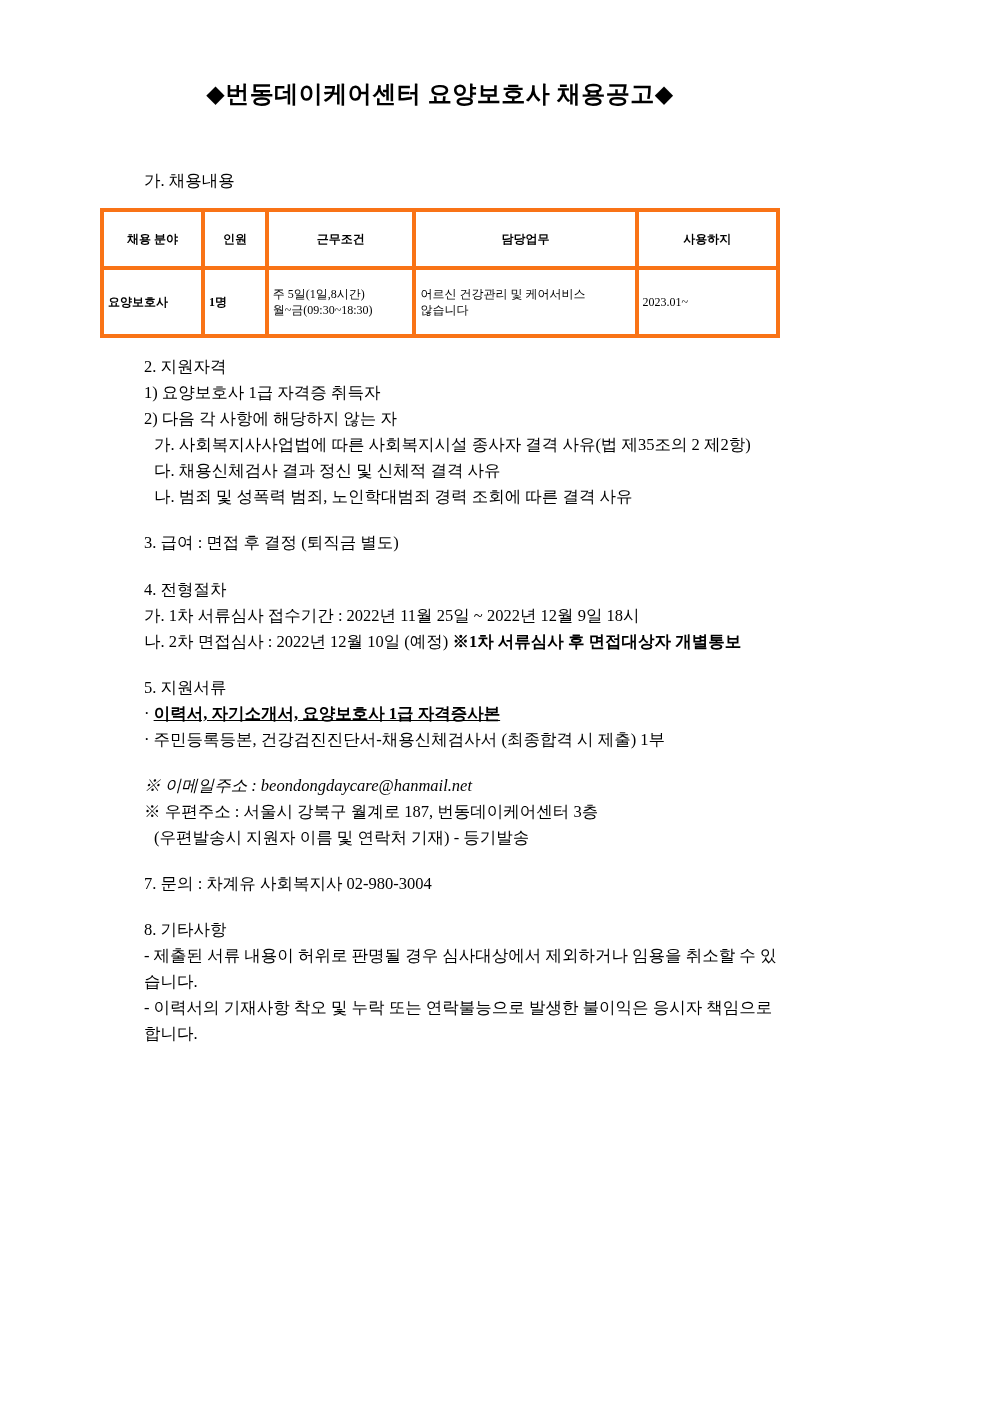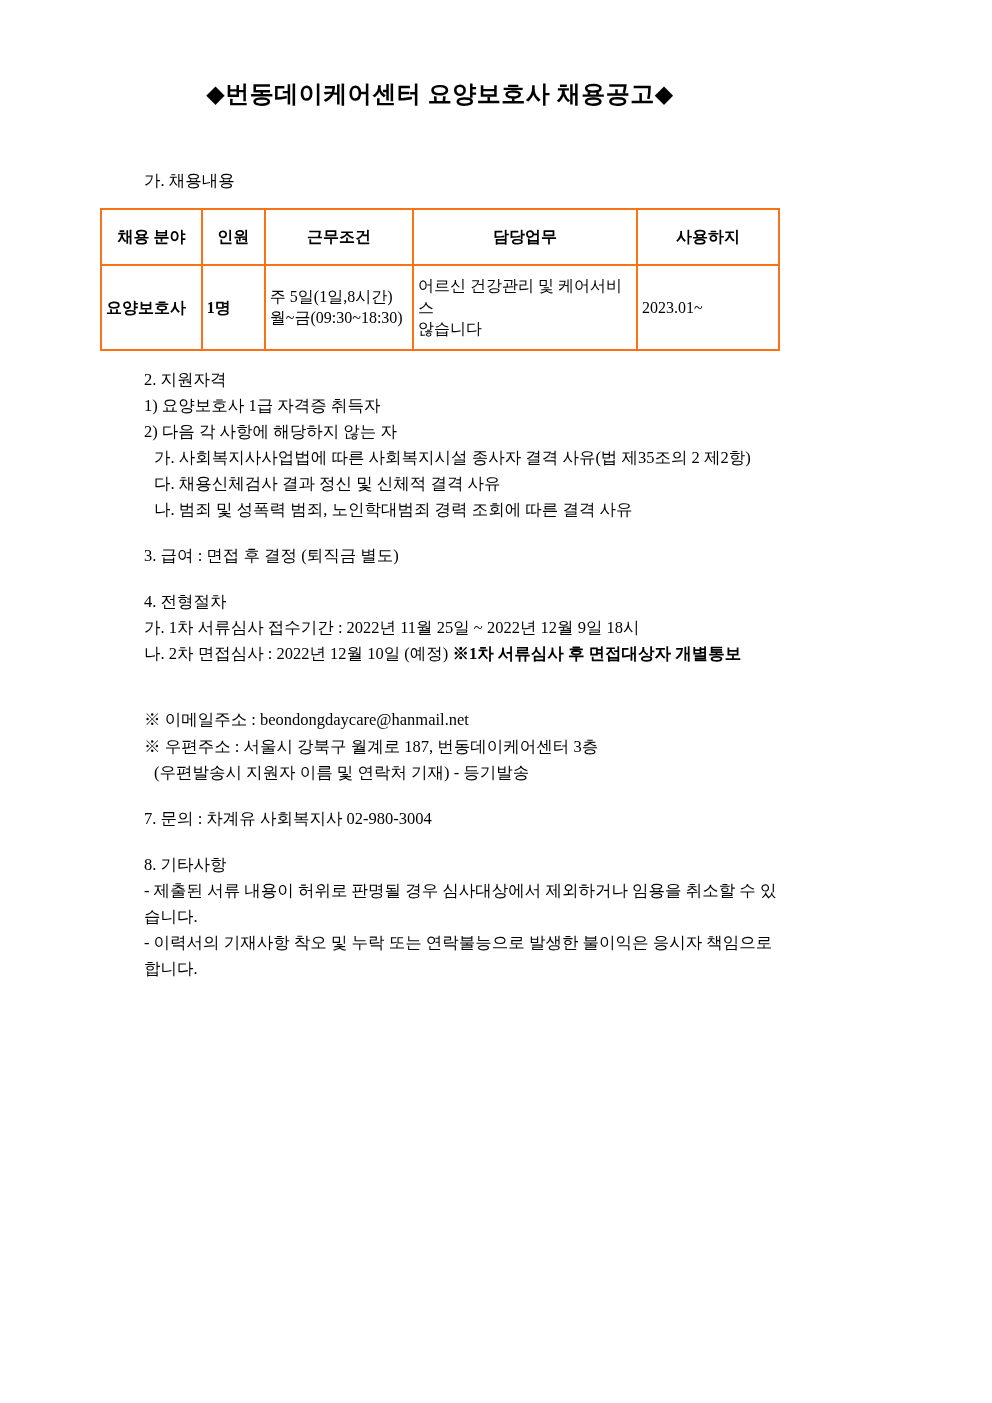--- a/index.html
+++ b/index.html
@@ -40,42 +40,43 @@
   .gap-md { height: 20px; }
   .bold { font-weight: bold; }
   table.recruit {
     border-collapse: collapse;
     width: 100%;
     margin: 14px 0 16px 0;
     table-layout: fixed;
   }
   table.recruit th,
   table.recruit td {
-    border: 2px solid #f97316;
+    border: 4px solid #f97316;
     vertical-align: middle;
-    font-size: 16px;
+    font-size: 12px;
     padding: 9px 4px;
   }
   table.recruit th {
     font-weight: bold;
     height: 36px;
   }
   table.recruit td {
     height: 46px;
   }
   .col-field { width: 14.5%; }
   .col-count { width: 8.5%; }
   .col-cond  { width: 22%; }
   .col-duty  { width: 34%; }
   .col-term  { width: 21%; }
   .cell-two-line {
     line-height: 1.35;
   }
   .mono-mail {
     font-family: "Liberation Serif", serif;
+    font-style: italic;
   }
   .underline-bold {
     font-weight: bold;
     text-decoration: underline;
   }
   .sub-note {
     font-weight: bold;
   }
 </style>
 </head>
@@ -134,20 +135,25 @@
   <div class="gap-md"></div>
 
   <div class="section">
     <p class="line indent-1">4. 전형절차</p>
     <p class="line indent-1">가. 1차 서류심사 접수기간 : 2022년 11월 25일 ~ 2022년 12월 9일 18시</p>
     <p class="line indent-1"><span>나. 2차 면접심사 : 2022년 12월 10일 (예정) </span><span class="sub-note">※1차 서류심사 후 면접대상자 개별통보</span></p>
   </div>
 
   <div class="gap-md"></div>
 
+  <div class="section">
+    <p class="line indent-1">5. 지원서류</p>
+    <p class="line indent-1"><span>· </span><span class="underline-bold">이력서, 자기소개서, 요양보호사 1급 자격증사본</span></p>
+    <p class="line indent-1">· 주민등록등본, 건강검진진단서-채용신체검사서 (최종합격 시 제출) 1부</p>
+  </div>
 
   <div class="gap-md"></div>
 
   <div class="section">
     <p class="line indent-1 mono-mail">※ 이메일주소 : beondongdaycare@hanmail.net</p>
     <p class="line indent-1">※ 우편주소 : 서울시 강북구 월계로 187, 번동데이케어센터 3층</p>
     <p class="line indent-2">(우편발송시 지원자 이름 및 연락처 기재) - 등기발송</p>
   </div>
 
   <div class="gap-md"></div>

